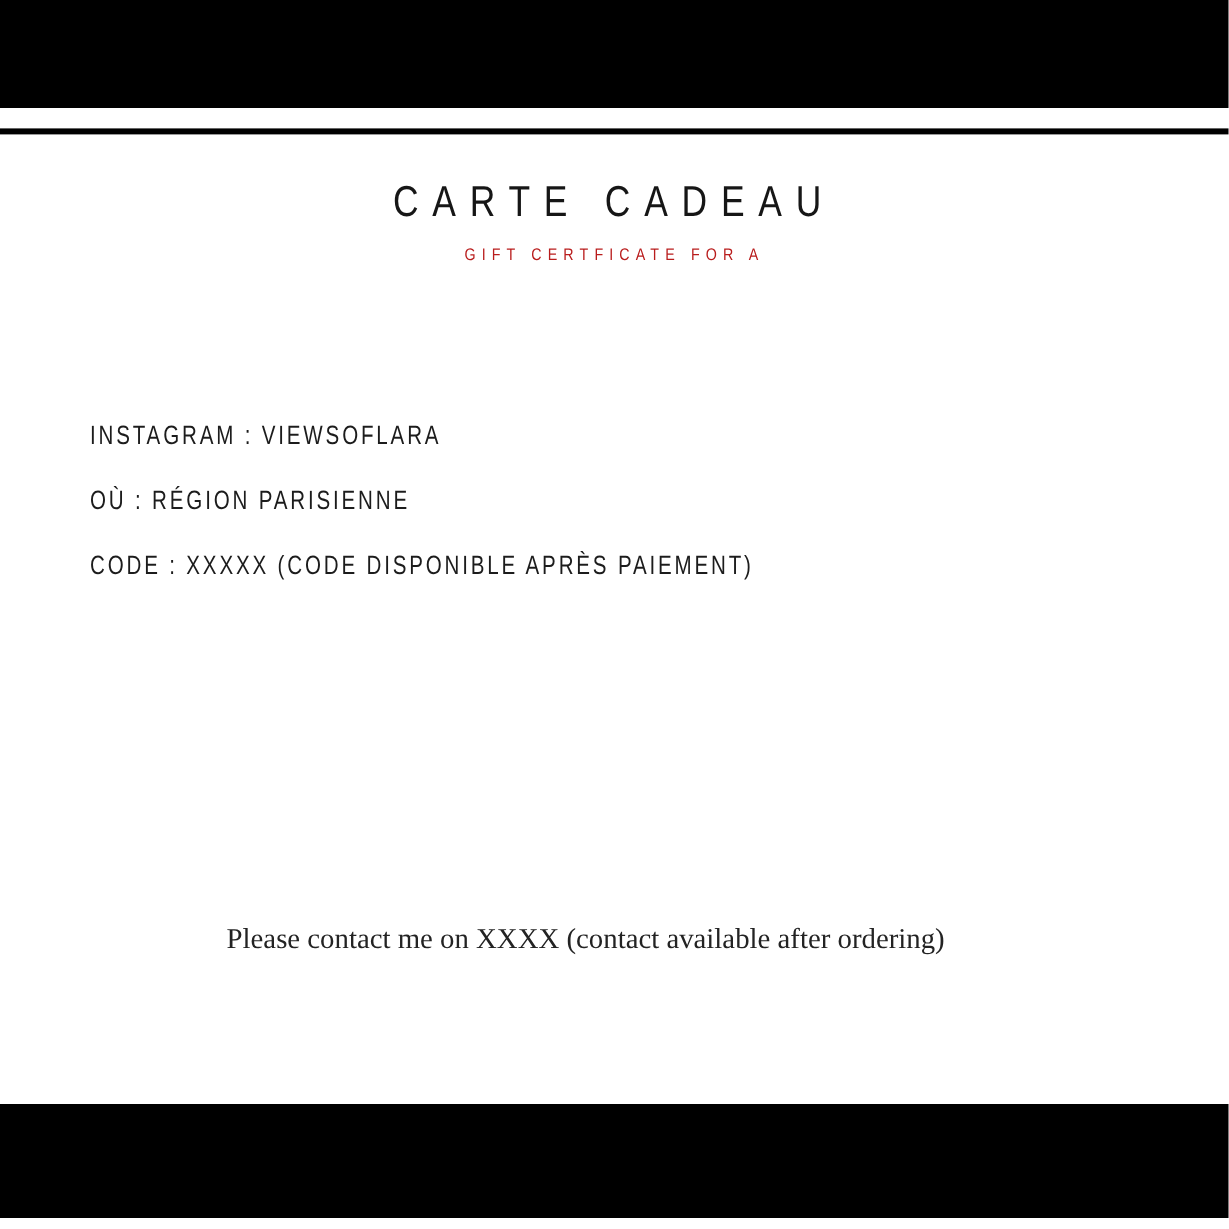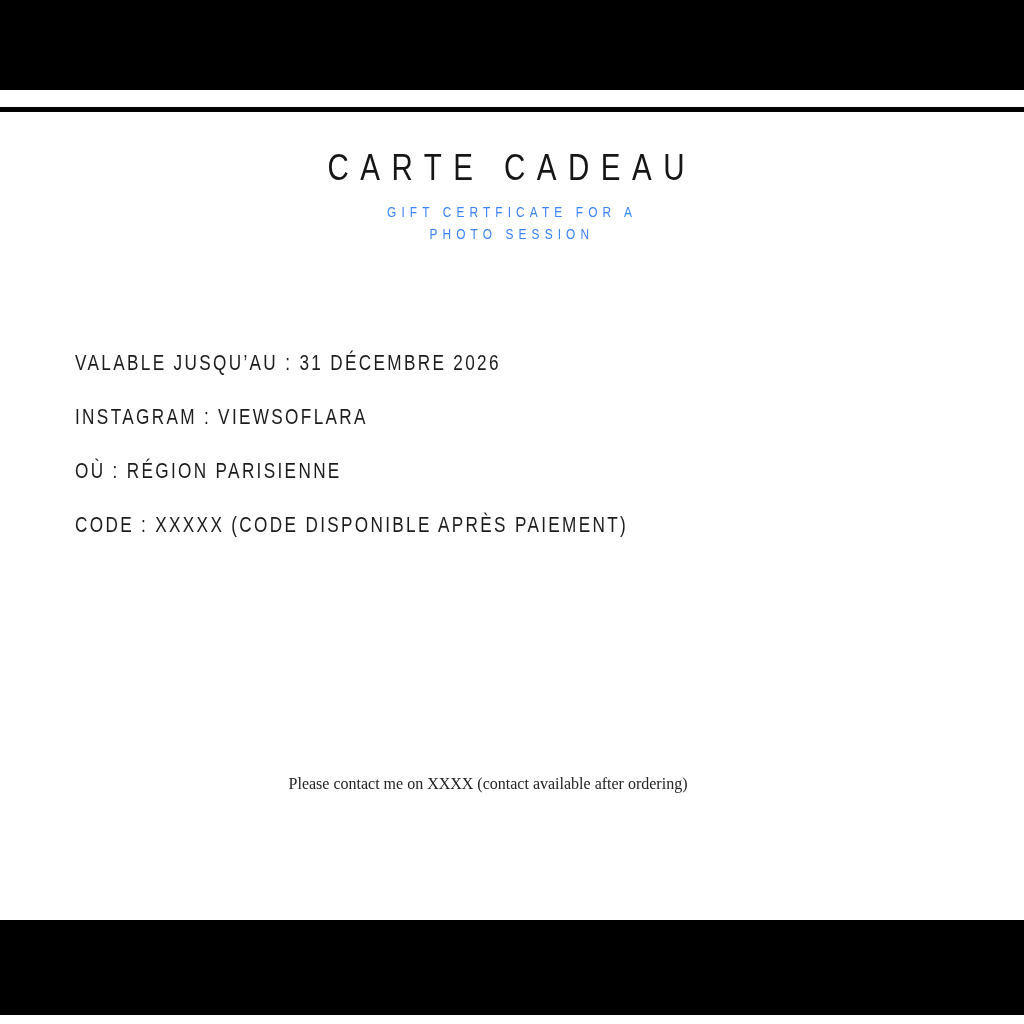--- a/index.html
+++ b/index.html
@@ -57,21 +57,21 @@
     transform: scaleX(0.82);
     transform-origin: center;
     white-space: nowrap;
   }
   .subtitle {
     margin-top: 13px;
     font-size: 14px;
     font-weight: 400;
     letter-spacing: 6px;
     line-height: 22px;
-    color: #3b82f6;
+    color: #b91c1c;
   }
   .subtitle .squeeze {
     display: inline-block;
     transform: scaleX(0.85);
     transform-origin: center;
     white-space: nowrap;
   }
 
   
   .details {
@@ -96,51 +96,45 @@
     transform: scaleX(0.87);
   }
 
   
   .contact {
     position: absolute;
     left: 0; top: 771px;
     width: 976px;
     text-align: center;
     font-family: "Liberation Serif", serif;
-    font-size: 16px;
+    font-size: 24px;
     line-height: 25px;
     color: #232323;
   }
 </style>
 </head>
 <body>
 
 <div class="page">
 
   <div class="top-bar"></div>
   <div class="header-divider"></div>
 
   <header class="header">
     <h1 class="title">
       <span class="squeeze">CARTE CADEAU</span>
     </h1>
     <div class="subtitle">
       <div>
         <span class="squeeze">GIFT CERTFICATE FOR A</span>
       </div>
-      <div>
-        <span class="squeeze">PHOTO SESSION</span>
-      </div>
     </div>
   </header>
 
   <main class="details">
-    <div class="block">
-      <div class="d-line">VALABLE JUSQU’AU : 31 DÉCEMBRE 2026</div>
-    </div>
 
 
     <div class="block">
       <div class="d-line">INSTAGRAM : VIEWSOFLARA</div>
     </div>
 
     <div class="block">
       <div class="d-line">OÙ : RÉGION PARISIENNE</div>
     </div>
 

